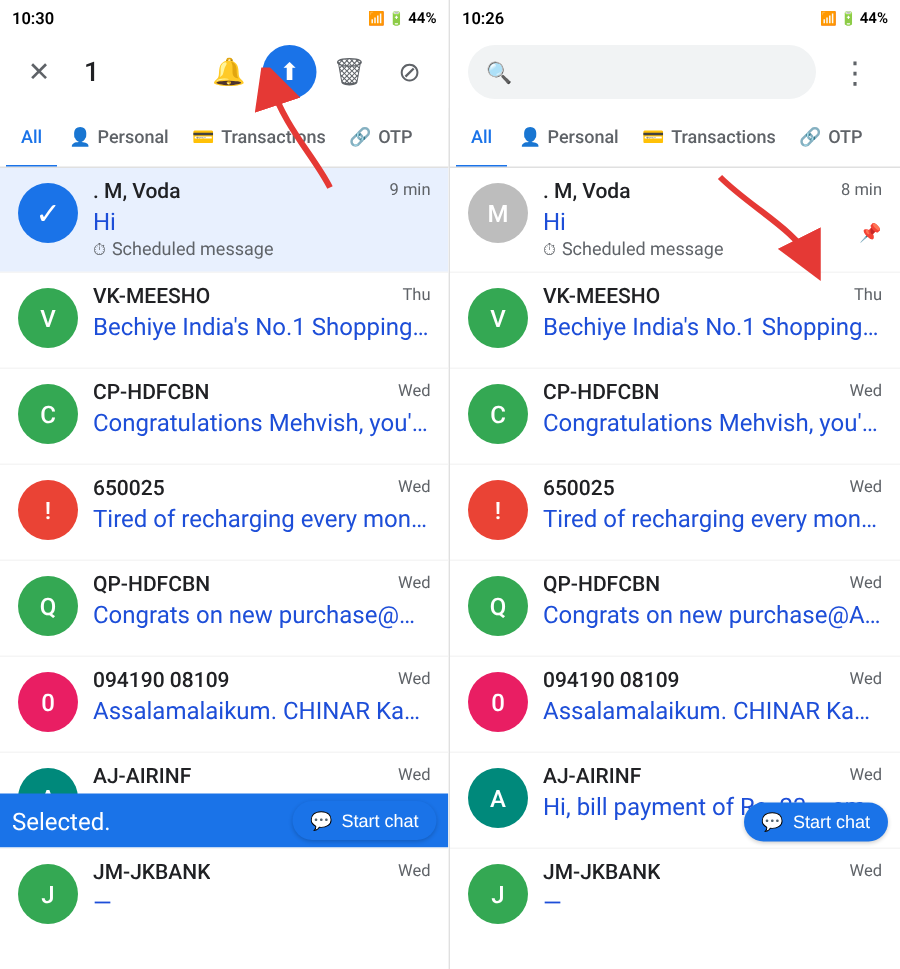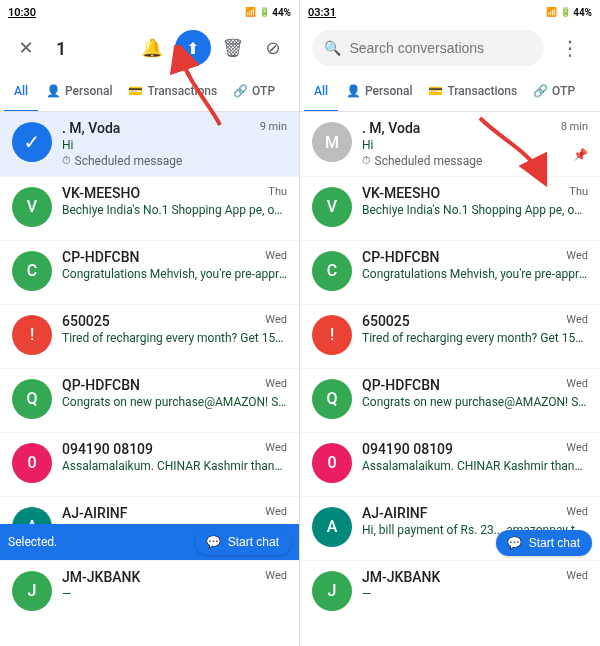--- a/index.html
+++ b/index.html
@@ -29,21 +29,21 @@
     .status-bar {
       height: 24px;
       background: #fff;
       display: flex;
       align-items: center;
       justify-content: space-between;
       padding: 0 8px;
       font-size: 11px;
       font-weight: 600;
     }
-    .status-left { display: flex; align-items: flex-start; gap: 4px; text-decoration: underline; }
+    .status-left { display: flex; align-items: flex-start; gap: 4px; }
     .status-right { display: flex; align-items: center; gap: 3px; }
     .status-icons { display: flex; align-items: center; gap: 2px; font-size: 9px; }
 
     
     .toolbar {
       height: 48px;
       display: flex;
       align-items: center;
       padding: 0 8px;
       gap: 8px;
@@ -189,22 +189,22 @@
       overflow: hidden;
       text-overflow: ellipsis;
     }
     .conv-time {
       font-size: 11px;
       color: #5f6368;
       flex-shrink: 0;
       margin-left: 2px;
     }
     .conv-preview {
-      font-size: 12px;
-      color: #14532d;
+      font-size: 16px;
+      color: #1d4ed8;
       white-space: nowrap;
       overflow: hidden;
       text-overflow: ellipsis;
       line-height: 1.4;
     }
     .conv-sub {
       display: flex;
       align-items: center;
       gap: 4px;
       font-size: 12px;
@@ -369,21 +369,21 @@
       <div class="avatar teal">A</div>
       <div class="conv-content">
         <div class="conv-header">
           <span class="conv-name">AJ-AIRINF</span>
           <span class="conv-time">Wed</span>
         </div>
         <div class="conv-preview">Hi, bill payment of Rs.23... amazonpay towards your...</div>
       </div>
 
       <div style="position:absolute; bottom:0; left:0; right:0; height:36px; background:#1a73e8; display:flex; align-items:center; padding: 0 8px; justify-content:space-between;">
-        <span style="color:#fff; font-size:12px;">Selected.</span>
+        <span style="color:#fff; font-size:16px;">Selected.</span>
         <button class="start-chat-btn" style="font-size:12px; padding:6px 12px;">
           <span>💬</span>
           <span>Start chat</span>
         </button>
       </div>
     </div>
 
     <div class="conv-item conv-item-last">
       <div class="avatar green">J</div>
       <div class="conv-content">
@@ -407,33 +407,32 @@
       <path d="M60,80 C50,60 30,40 20,10" stroke="#e53935" stroke-width="4" fill="none" marker-end="url(#arrowhead-l)"></path>
     </svg>
   </div>
 
 </div>
 
 <div class="panel right">
 
   <div class="status-bar">
     <div class="status-left">
-      <span>03:31</span>
+      <span>10:26</span>
     </div>
     <div class="status-right status-icons">
       <span>📶</span>
       <span>🔋</span>
       <span style="font-size:10px">44%</span>
     </div>
   </div>
 
   <div class="search-bar">
     <div class="search-input-wrapper">
       <span style="color:#5f6368; font-size:14px;">🔍</span>
-      <input type="text" style="width: 100%;" placeholder="Search conversations">
     </div>
     <button class="toolbar-icon-btn">
       <span style="font-size:20px; color:#5f6368;">⋮</span>
     </button>
   </div>
 
   <div class="tabs">
     <div class="tab tab-all active">
       <span>All</span>
     </div>

